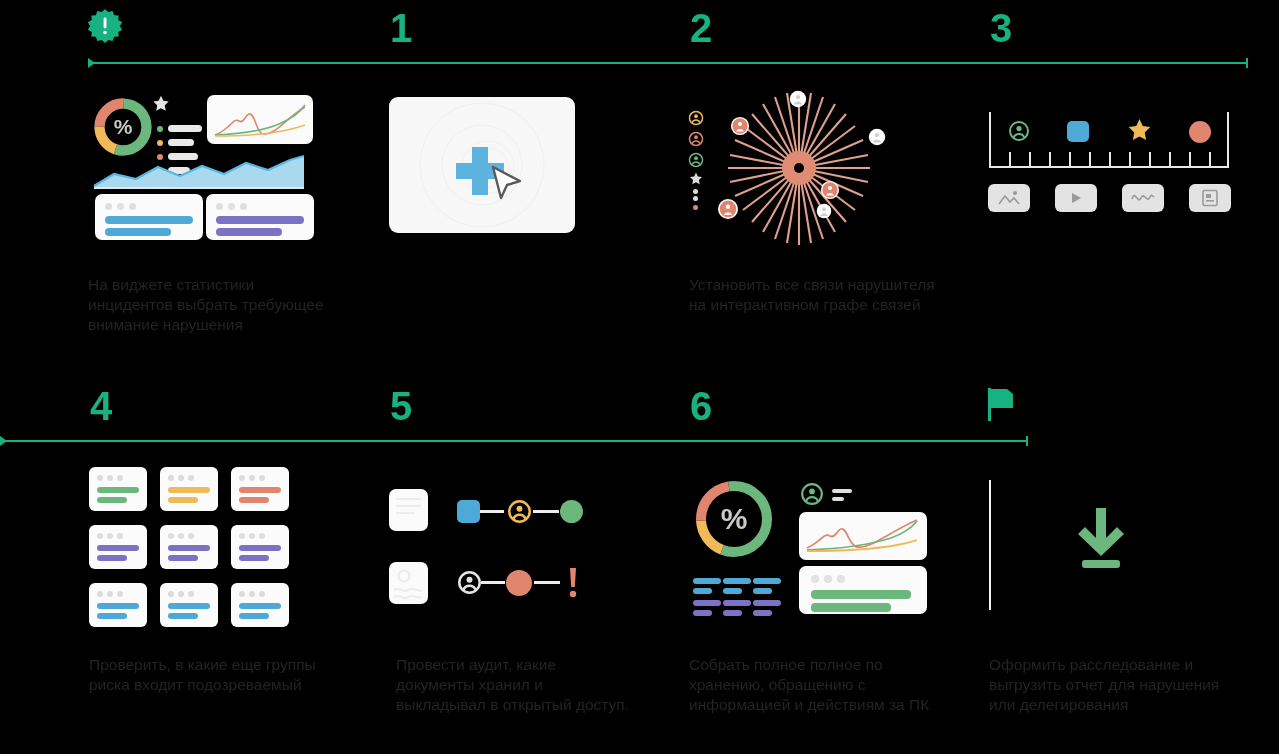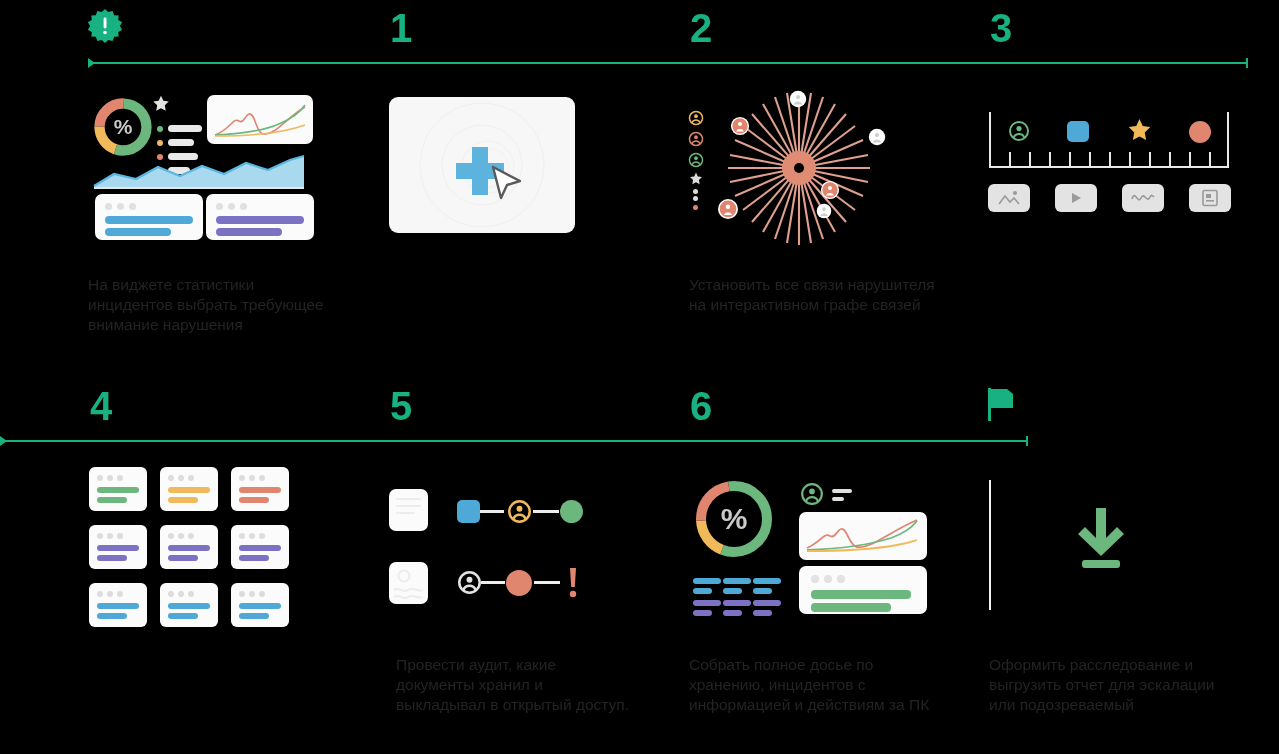--- a/index.html
+++ b/index.html
@@ -353,20 +353,21 @@
         <b class="r2" style="background:#4fa9d6"></b>
       </div>
     <div class="wcard" style="left:231px;top:583px;">
         <i></i>
         <i></i>
         <i></i>
         <b class="r1" style="background:#4fa9d6"></b>
         <b class="r2" style="background:#4fa9d6"></b>
       </div>
   </div>
+  <div class="cap" style="left:89px;top:655px;">Проверить, в какие еще группы риска входит подозреваемый</div>
 
   <div>
     <div class="card" style="left:389px;top:489px;width:39px;height:42px;">
       <svg width="39" height="42" viewBox="0 0 39 42">
         <rect x="7" y="9" width="25" height="2" rx="1" fill="#ececec"></rect>
         <rect x="7" y="16" width="25" height="2" rx="1" fill="#ececec"></rect>
         <rect x="7" y="23" width="19" height="2" rx="1" fill="#ececec"></rect>
       </svg>
     </div>
     <div class="card" style="left:389px;top:562px;width:39px;height:42px;">
@@ -440,22 +441,22 @@
     </div>
 
     <div class="card" style="left:799px;top:566px;width:128px;height:48px;">
       <div class="dot" style="left:12px;top:9px;width:8px;height:8px;background:#e2e2e2;"></div>
       <div class="dot" style="left:25px;top:9px;width:8px;height:8px;background:#e2e2e2;"></div>
       <div class="dot" style="left:38px;top:9px;width:8px;height:8px;background:#e2e2e2;"></div>
       <div class="bar" style="left:12px;top:24px;width:100px;height:9px;background:#6cb77e;"></div>
       <div class="bar" style="left:12px;top:37px;width:80px;height:9px;background:#6cb77e;"></div>
     </div>
   </div>
-  <div class="cap wide" style="left:689px;top:655px;">Собрать полное досье по хранению, инцидентов с информацией и действиям за ПК</div>
+  <div class="cap wide" style="left:689px;top:655px;">Собрать полное полное по хранению, обращению с информацией и действиям за ПК</div>
 
   <div class="ln" style="left:989px;top:480px;width:2px;height:130px;background:#f2f2f2;"></div>
   <svg style="position:absolute;left:1077px;top:508px;" width="48" height="60" viewBox="0 0 48 60">
     <path fill="#6cb77e" d="M19 0h10v30l11-11 7 7-23 22-23-22 7-7 11 11z"></path>
     <rect x="5" y="52" width="38" height="8" rx="3" fill="#6cb77e"></rect>
   </svg>
-  <div class="cap wide" style="left:989px;top:655px;">Оформить расследование и выгрузить отчет для эскалации или подозреваемый</div>
+  <div class="cap wide" style="left:989px;top:655px;">Оформить расследование и выгрузить отчет для нарушения или делегирования</div>
 
 </div>
 
 </body></html>

